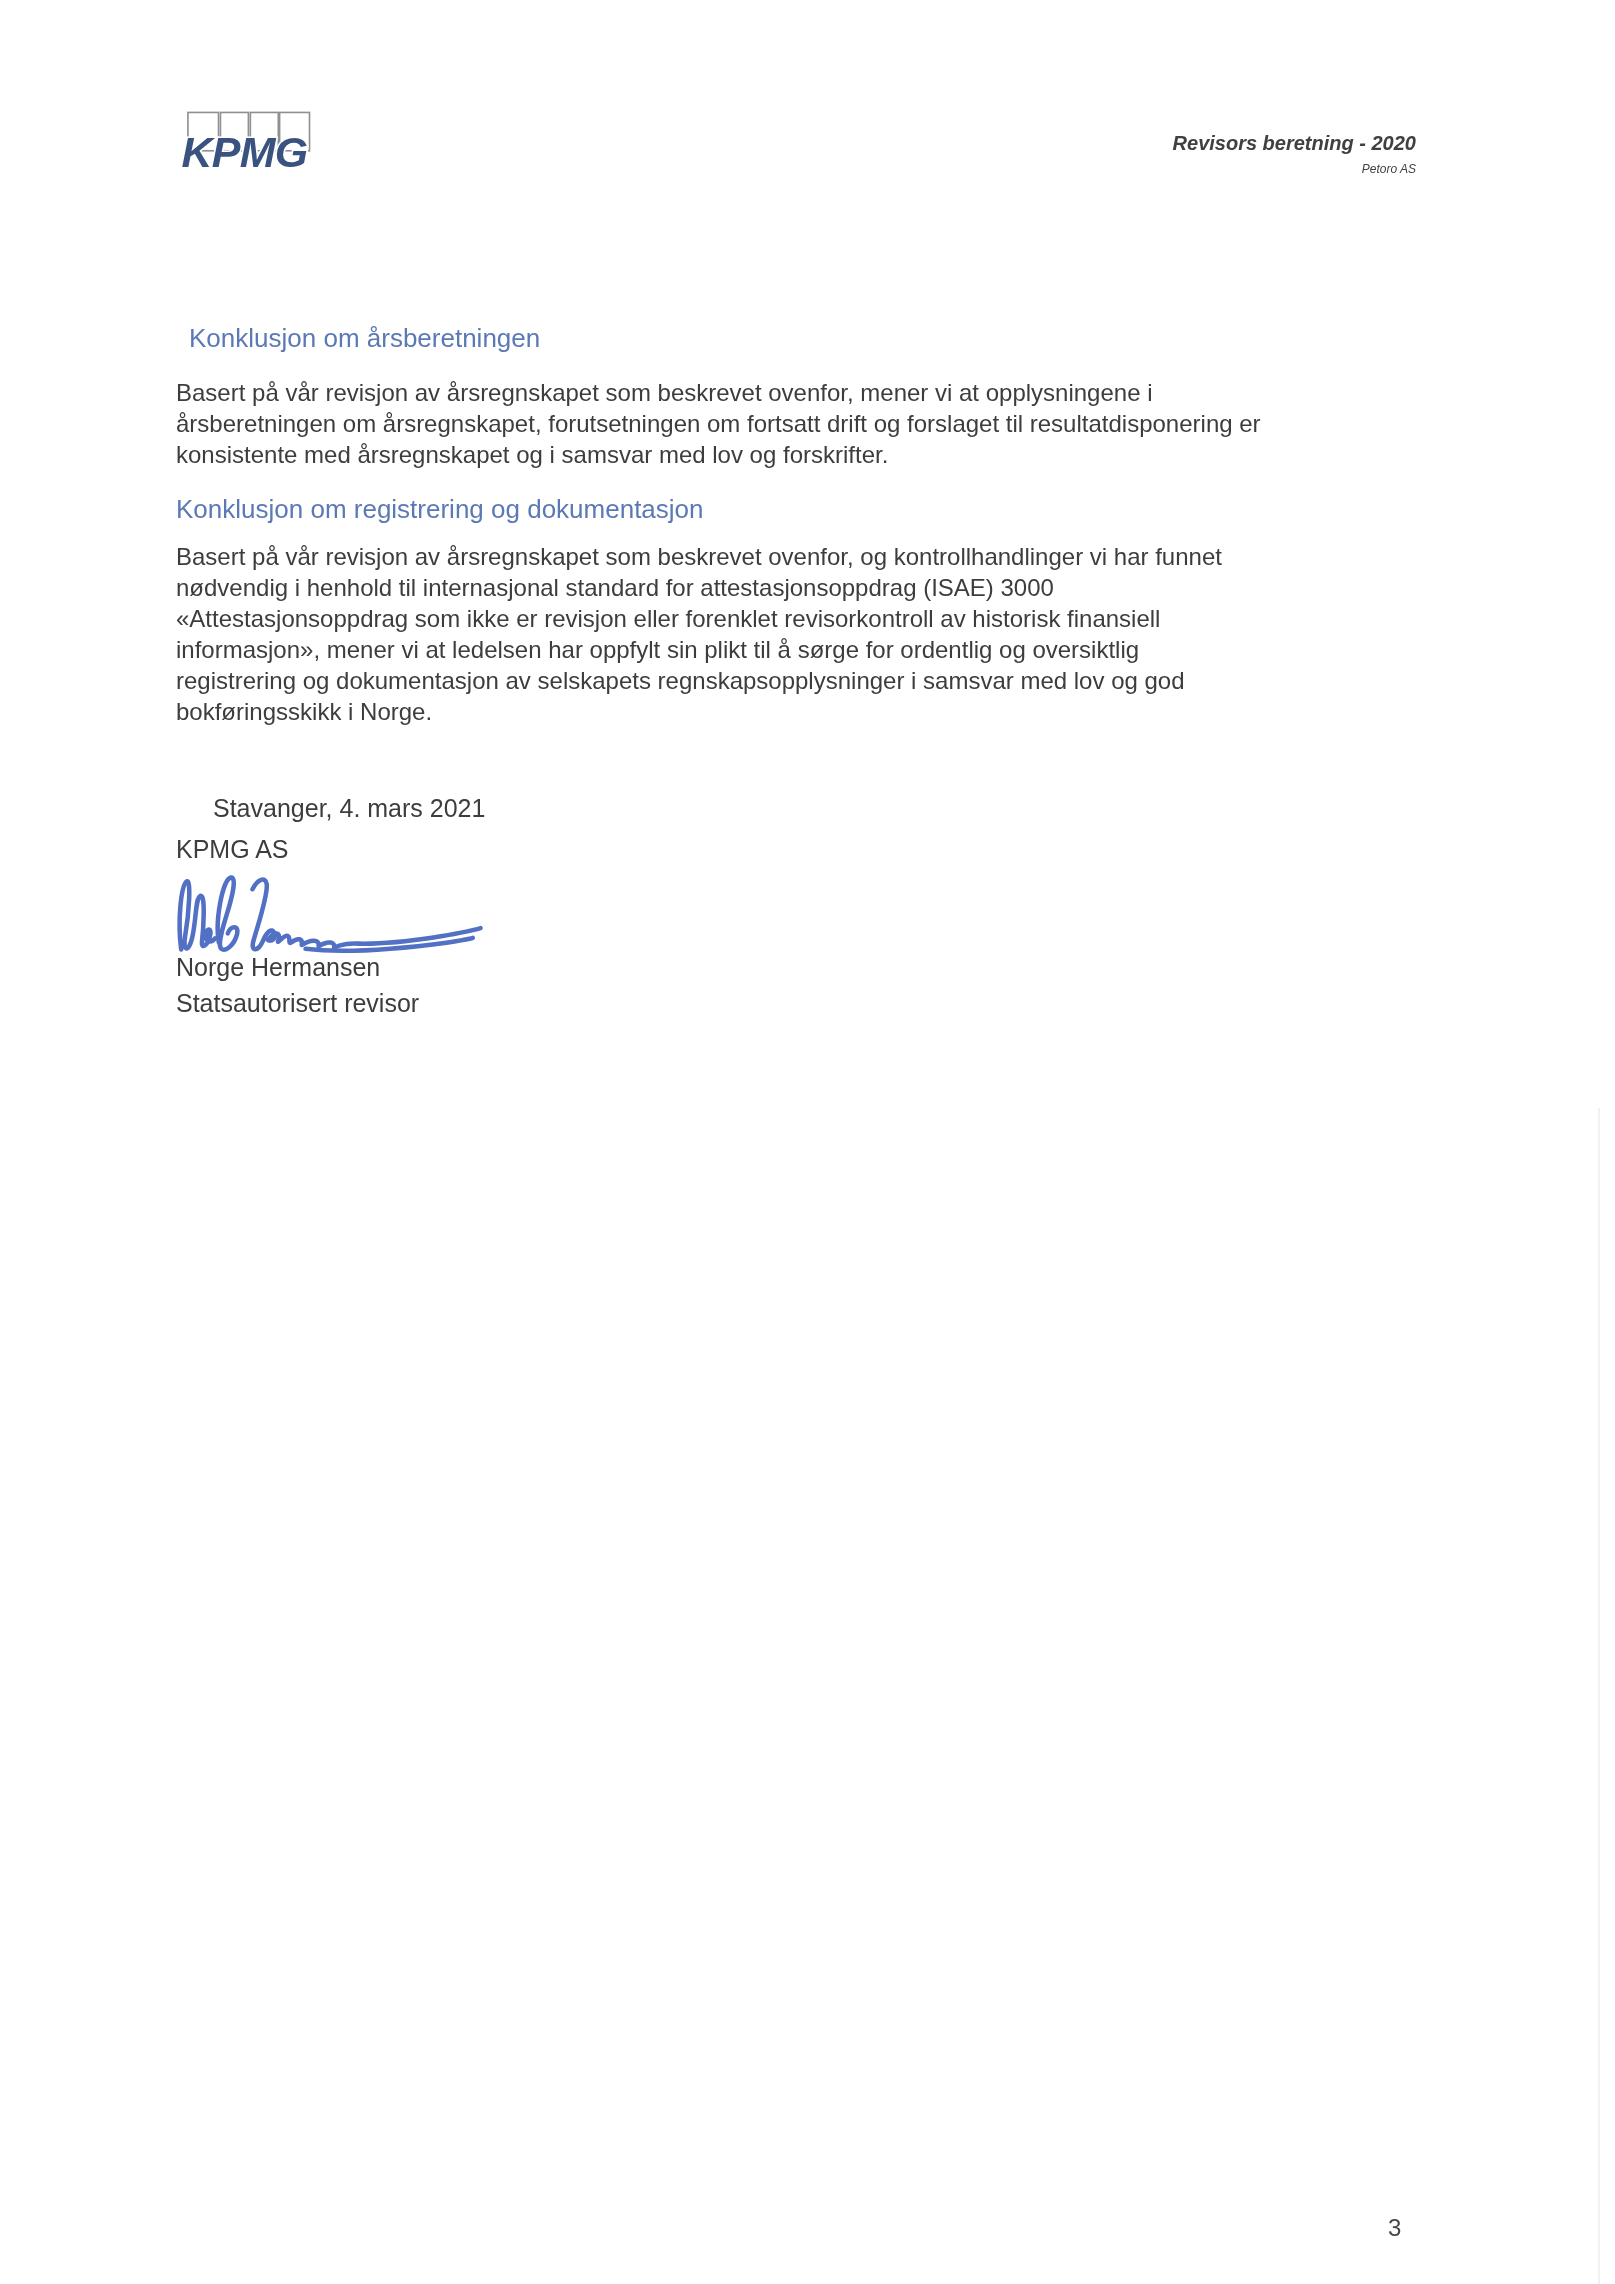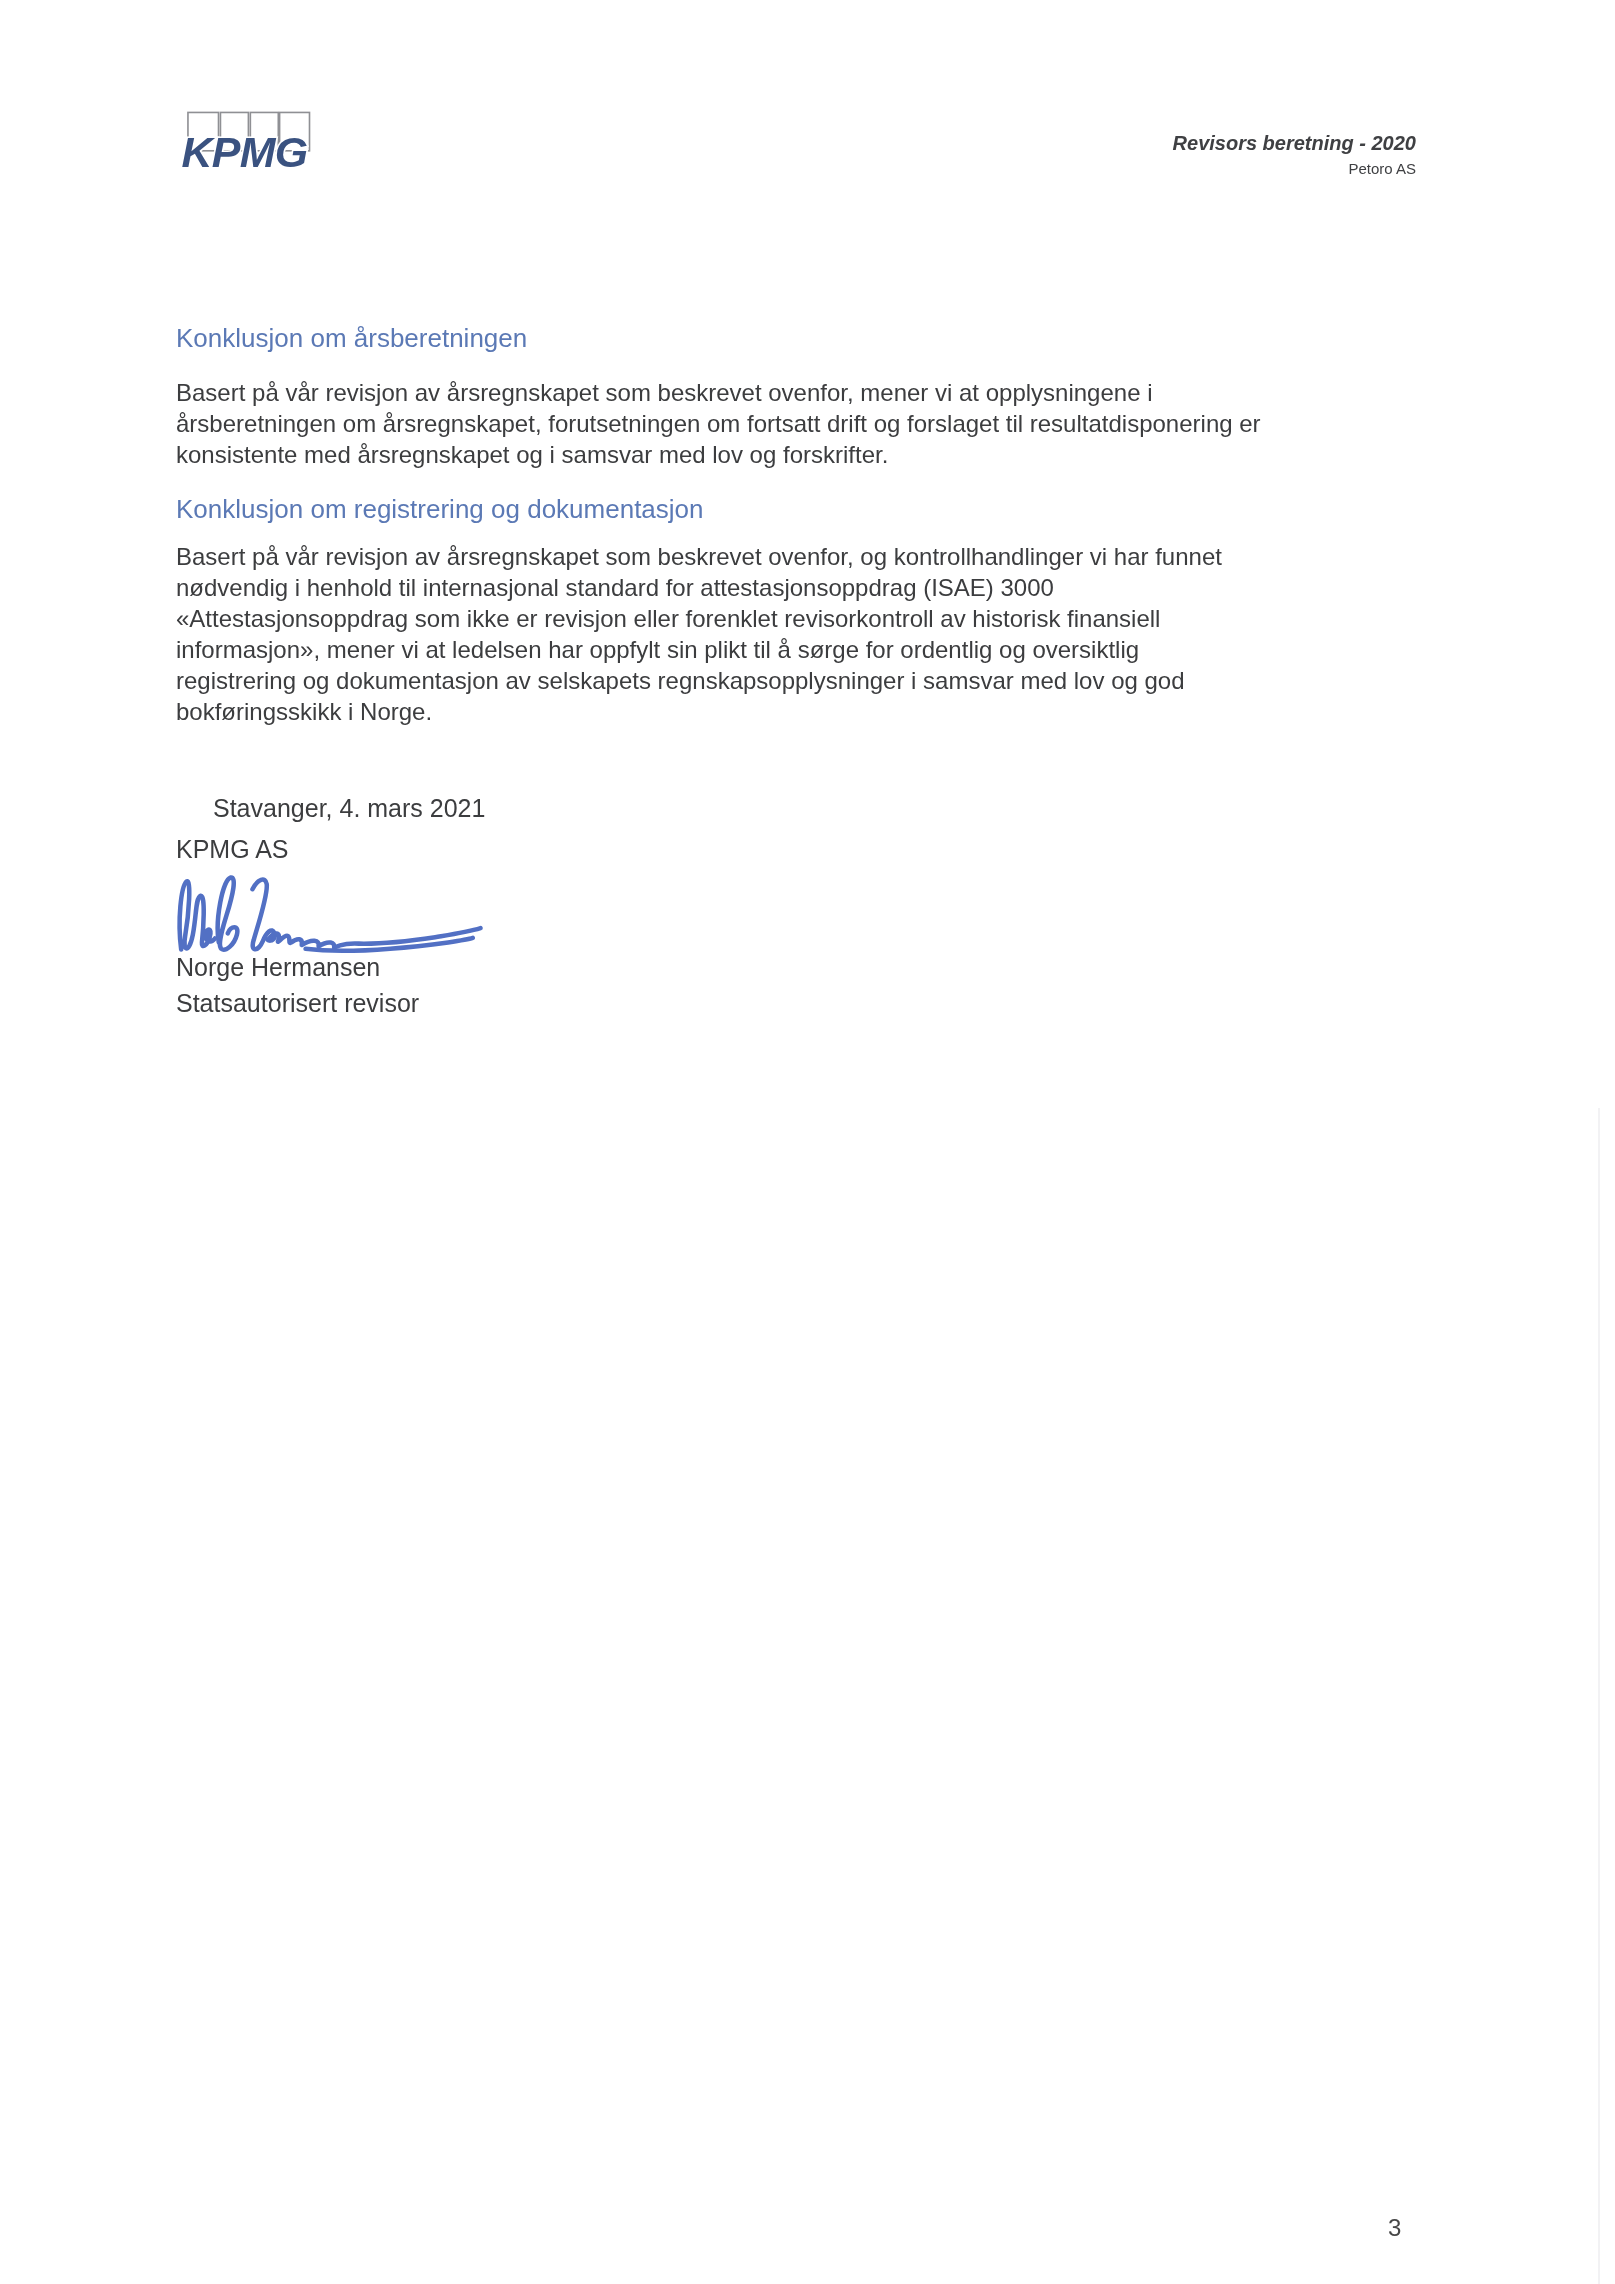--- a/index.html
+++ b/index.html
@@ -10,21 +10,21 @@
     background: #ffffff;
     font-family: "Liberation Sans", sans-serif;
     overflow: hidden;
     color: var(--body-text, #3c3d3f);
   }
   .abs { position: absolute; }
 
   
   .doc-header { right: 200px; top: 106px; text-align: right; color: var(--header-gray, #3f4043); margin-top: 24px; }
   .doc-header .l1 { font-size: 20px; line-height: 26px; font-weight: bold; font-style: italic; white-space: pre; }
-  .doc-header .l2 { font-size: 15px; line-height: 26px; white-space: pre; }
+  .doc-header .l2 { font-size: 12px; line-height: 26px; font-style: italic; white-space: pre; }
 
   
   .page-title { left: 176px; top: 237px; font-size: 31px; line-height: 1.1; color: var(--heading-blue, #5578b7); white-space: pre; }
   .subhead    { left: 176px; font-size: 26px; line-height: 1.1; color: var(--heading-blue, #5578b7); white-space: pre; }
 
   
   .para { left: 176px; font-size: 24px; line-height: 31px; color: var(--body-text, #3c3d3f); white-space: pre; }
   .line38 { left: 176px; font-size: 25px; line-height: 30px; color: var(--body-text, #3c3d3f); white-space: pre; }
 
   .page-number { left: 1388px; top: 2214px; font-size: 24px; color: var(--page-number-gray, #474747); }
@@ -60,21 +60,21 @@
     </g>
     <text class="logo-text" x="8" y="97">KPMG</text>
   </svg>
 
   <div class="abs doc-header">
     <div class="l1">Revisors beretning - 2020</div>
     <div class="l2">Petoro AS</div>
   </div>
 
 
-  <div class="abs subhead" style="top:324px;">Konklusjon om årsberetningen</div>
+  <div class="abs subhead" style="top:324px;margin-left:13px;">Konklusjon om årsberetningen</div>
   <div class="abs para" style="top:377px;">Basert på vår revisjon av årsregnskapet som beskrevet ovenfor, mener vi at opplysningene i
 årsberetningen om årsregnskapet, forutsetningen om fortsatt drift og forslaget til resultatdisponering er
 konsistente med årsregnskapet og i samsvar med lov og forskrifter.</div>
 
   <div class="abs subhead" style="top:495px;">Konklusjon om registrering og dokumentasjon</div>
   <div class="abs para" style="top:541px;">Basert på vår revisjon av årsregnskapet som beskrevet ovenfor, og kontrollhandlinger vi har funnet
 nødvendig i henhold til internasjonal standard for attestasjonsoppdrag (ISAE) 3000
 «Attestasjonsoppdrag som ikke er revisjon eller forenklet revisorkontroll av historisk finansiell
 informasjon», mener vi at ledelsen har oppfylt sin plikt til å sørge for ordentlig og oversiktlig
 registrering og dokumentasjon av selskapets regnskapsopplysninger i samsvar med lov og god

